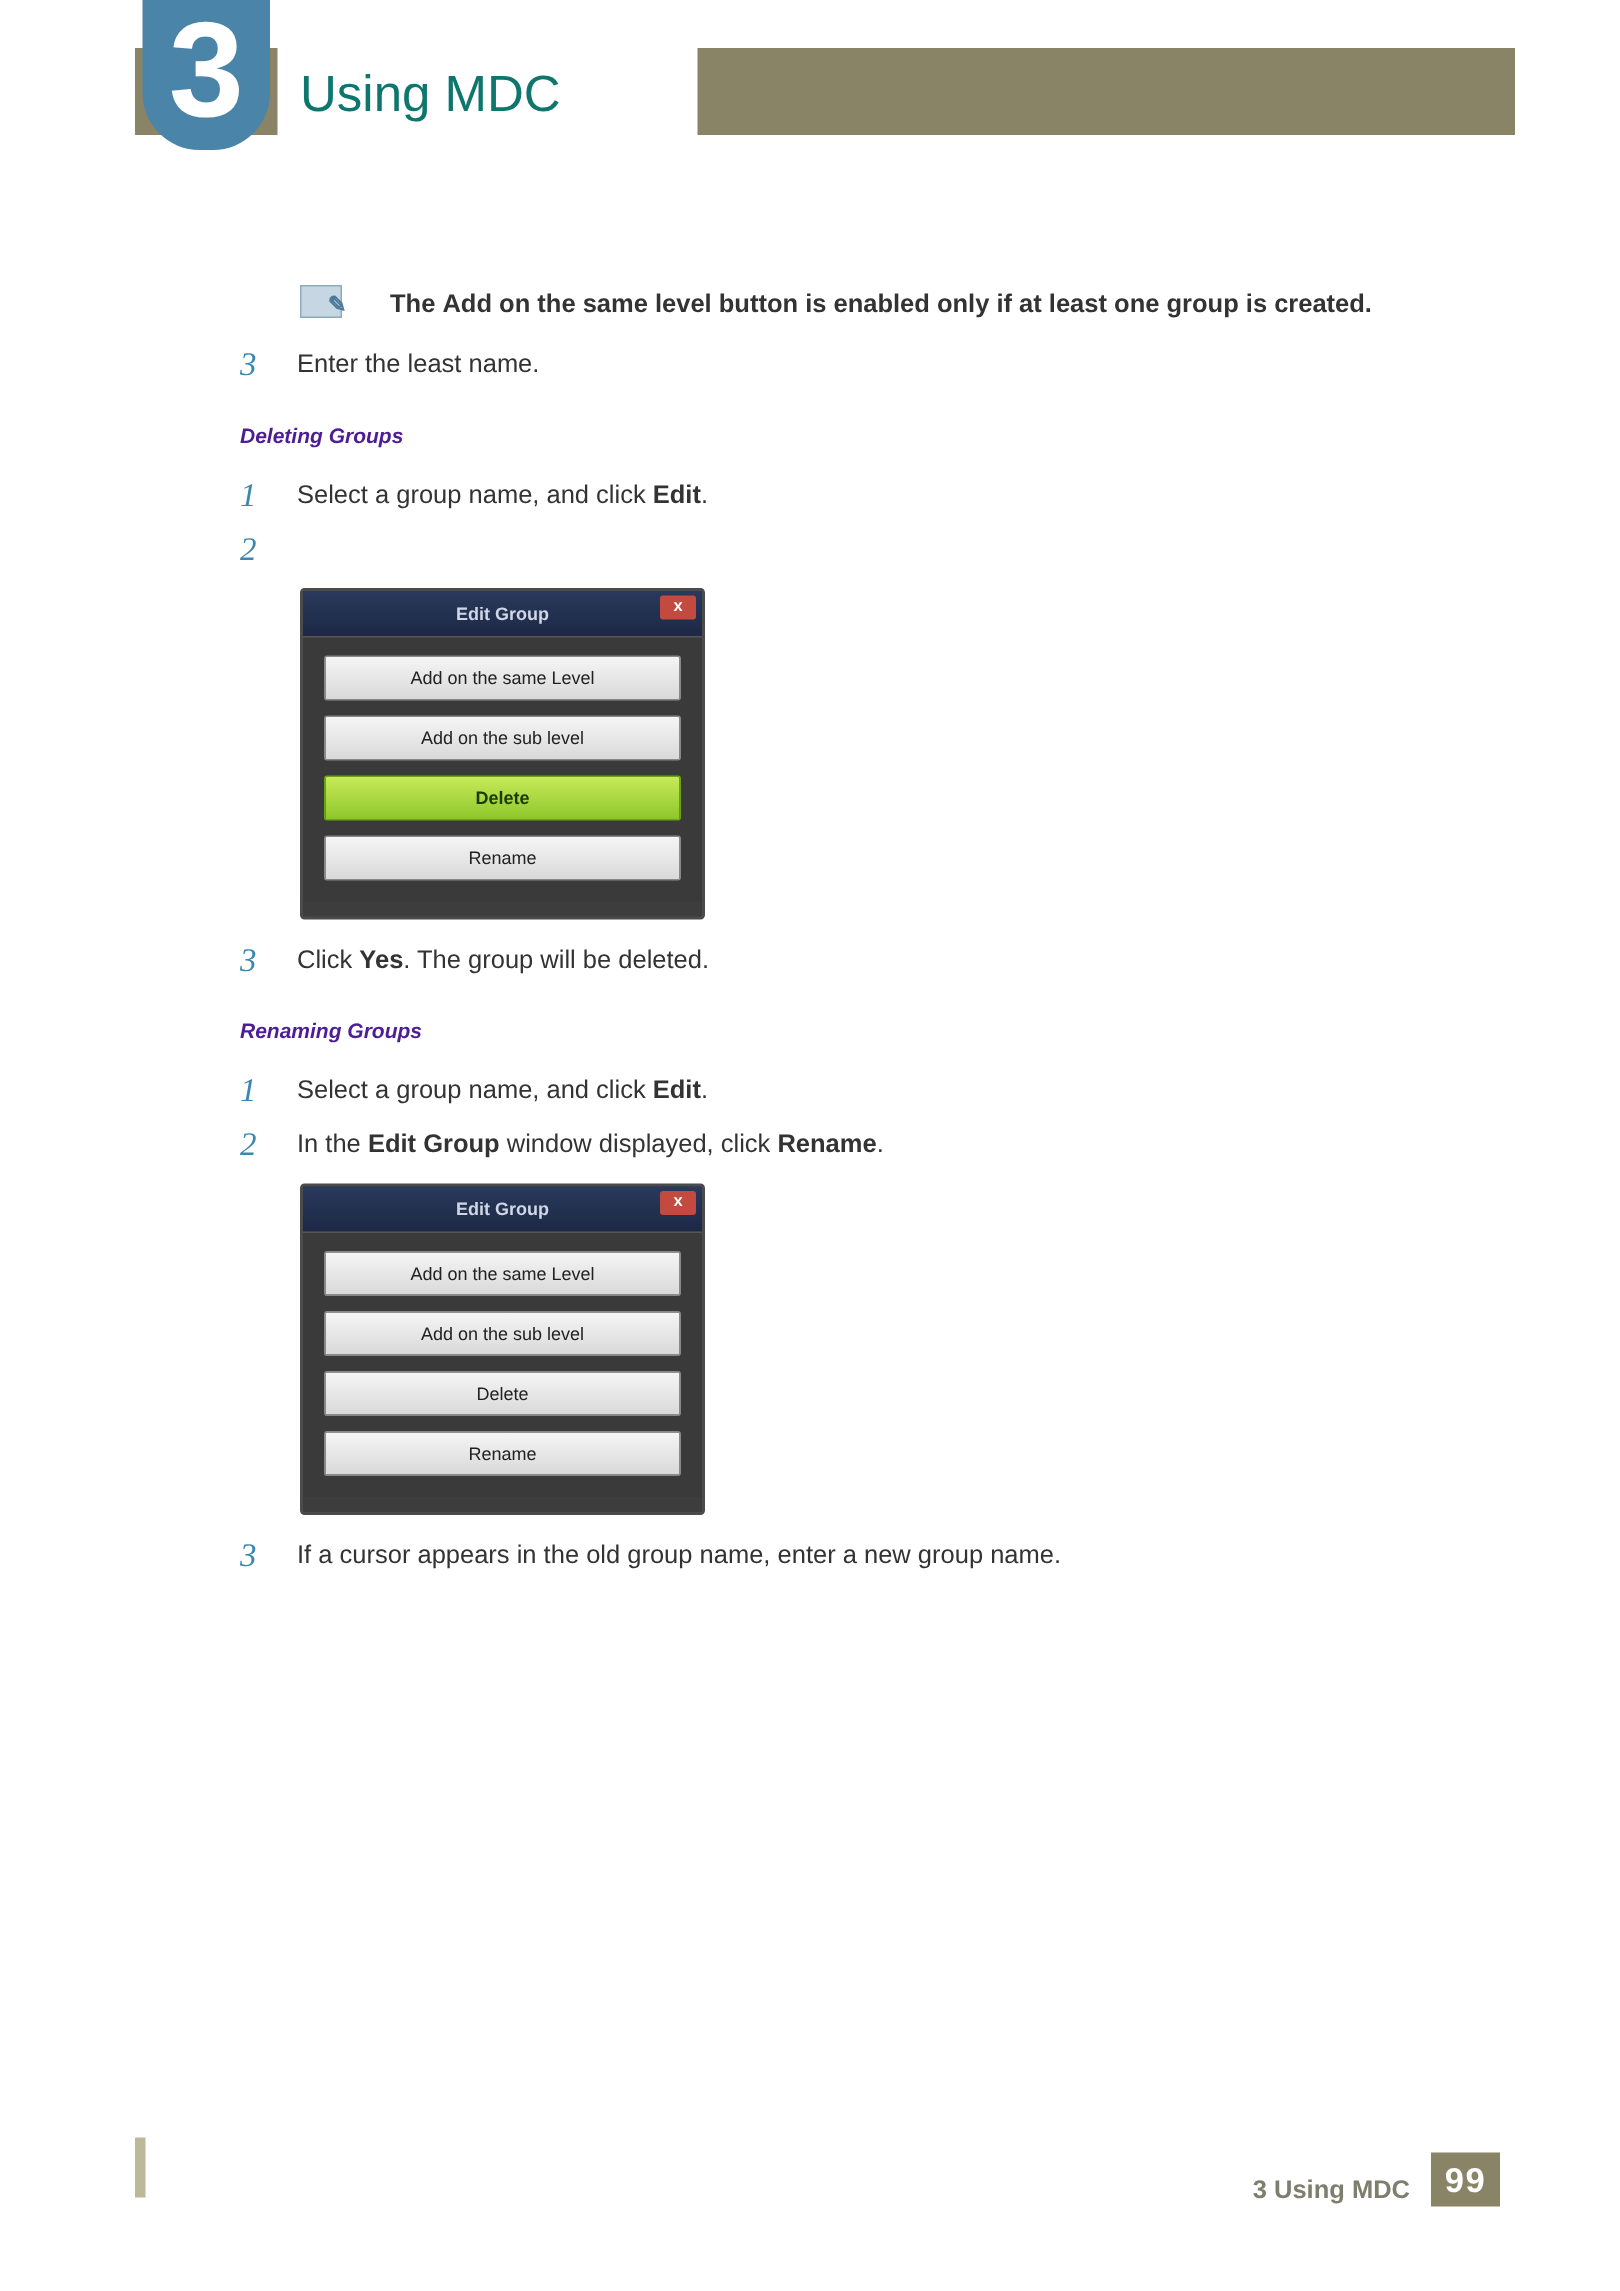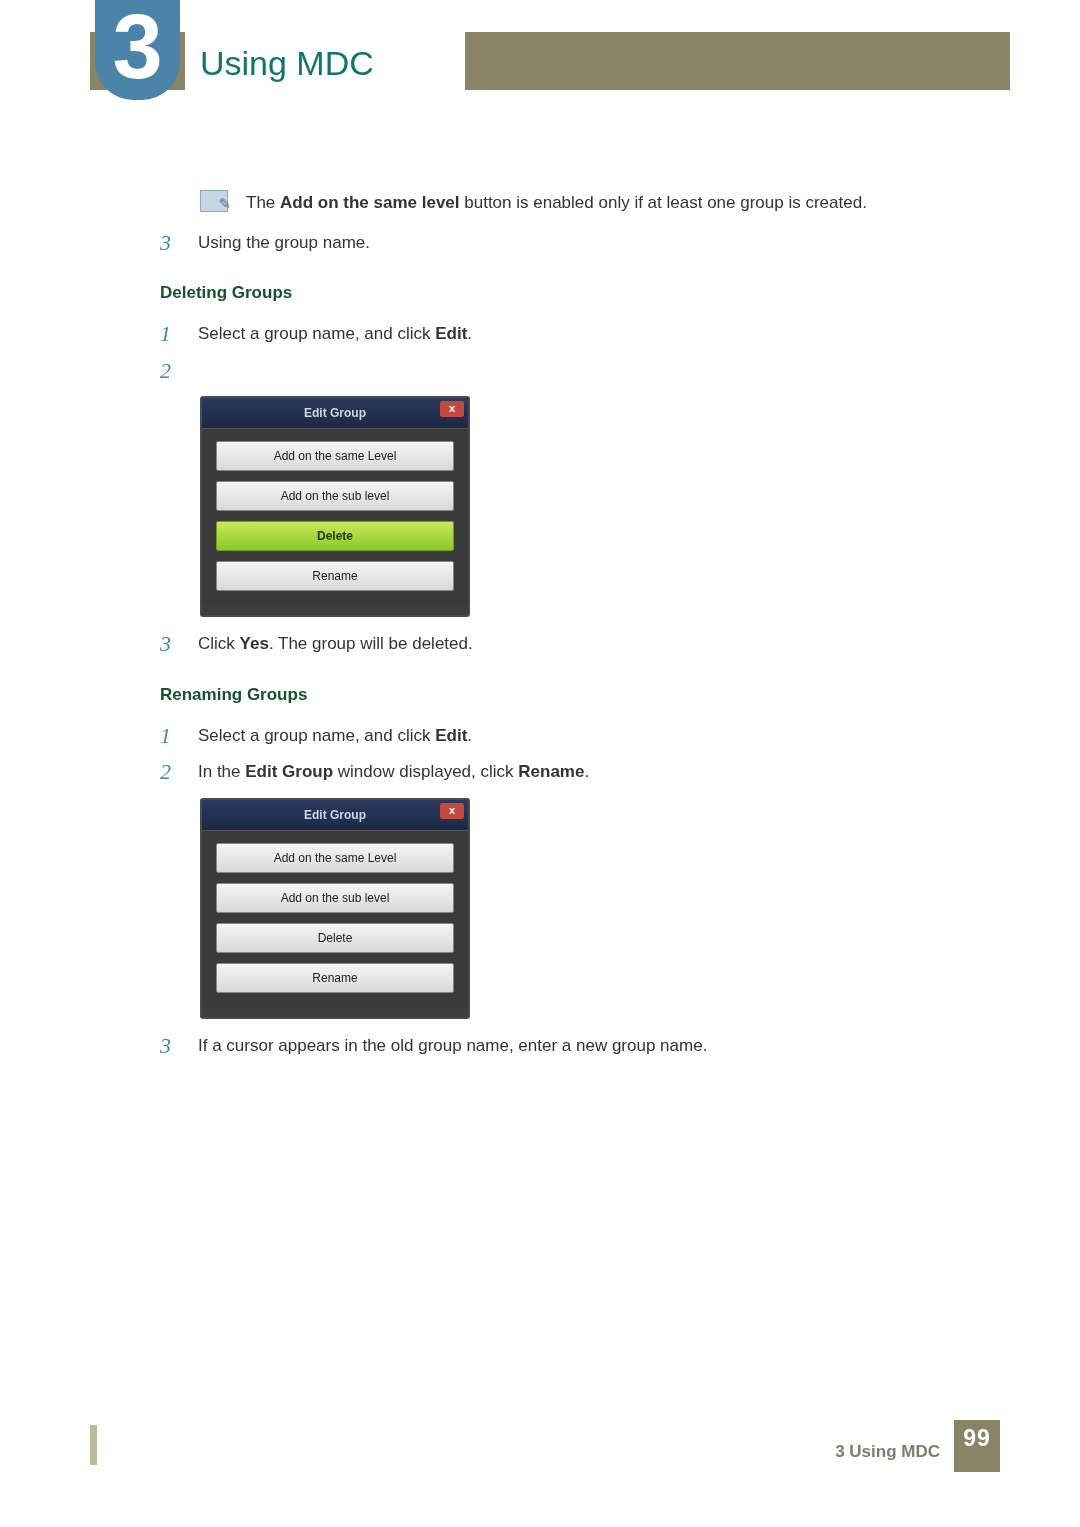--- a/index.html
+++ b/index.html
@@ -56,23 +56,24 @@
   }
   .content {
     position: absolute;
     top: 190px;
     left: 160px;
     right: 80px;
   }
   .note-row {
     display: flex;
     align-items: flex-start;
-    gap: 18px;
+    gap: 32px;
     margin-left: 40px;
     margin-bottom: 14px;
+    font-weight: bold;
   }
   .note-icon {
     width: 28px;
     height: 22px;
     background: #c6d6e2;
     border: 1px solid #8fa9bd;
     position: relative;
     flex-shrink: 0;
   }
   .note-icon::after {
@@ -92,24 +93,25 @@
     color: #3c87af;
     font-size: 22px;
     font-style: italic;
     font-family: Georgia, 'Times New Roman', serif;
     font-weight: 500;
     width: 20px;
     flex-shrink: 0;
     line-height: 1.2;
   }
   .subheading {
-    color: #14532d;
+    color: #4c1d95;
     font-weight: bold;
     margin: 24px 0 16px 0;
-    font-size: 17px;
+    font-size: 14px;
+    font-style: italic;
   }
   .dialog {
     width: 270px;
     margin: 12px 0 14px 40px;
     background: #3d3d3d;
     border: 2px solid #4b4b4b;
     border-radius: 3px;
     padding: 0 0 10px 0;
   }
   .dialog-title {
@@ -173,21 +175,21 @@
     gap: 14px;
   }
   .footer-text {
     color: #7e7e6c;
     font-weight: bold;
     font-size: 17px;
     margin-top: 12px;
   }
   .footer-page {
     width: 46px;
-    height: 52px;
+    height: 36px;
     background: #8a8467;
     color: #fff;
     font-size: 23px;
     font-weight: bold;
     text-align: center;
     line-height: 36px;
     letter-spacing: 1px;
   }
 </style>
 </head>
@@ -201,21 +203,21 @@
 
   <div class="note-row">
     <div class="note-icon"></div>
     <div>
       <span>The </span><b>Add on the same level</b><span> button is enabled only if at least one group is created.</span>
     </div>
   </div>
 
   <div class="step-row">
     <div class="step-num">3</div>
-    <div>Using the group name.</div>
+    <div>Enter the least name.</div>
   </div>
 
   <div class="subheading">Deleting Groups</div>
 
   <div class="step-row">
     <div class="step-num">1</div>
     <div>
       <span>Select a group name, and click </span><b>Edit</b><span>.</span>
     </div>
   </div>

